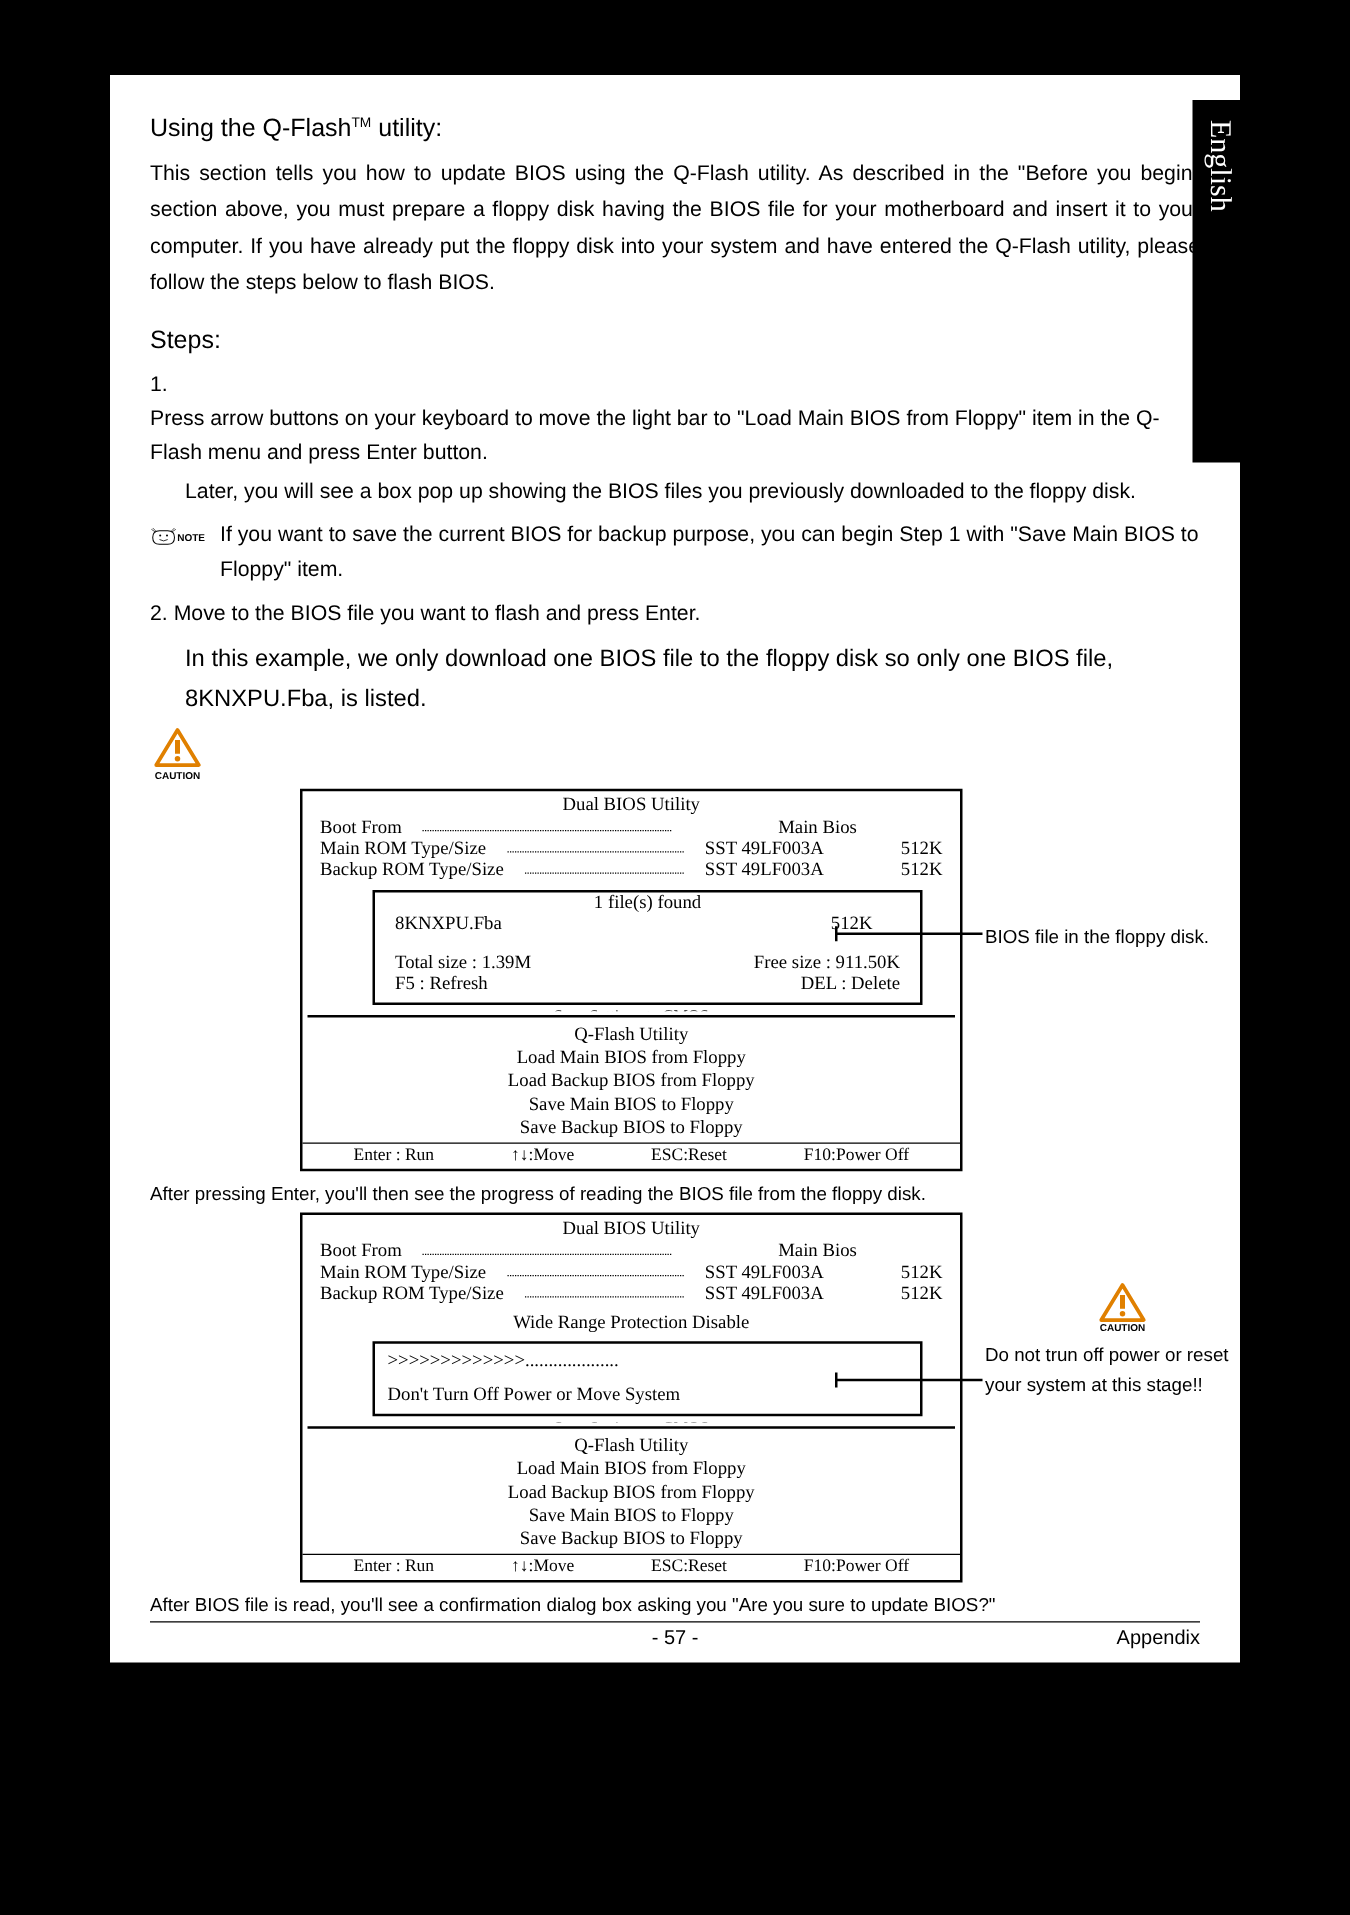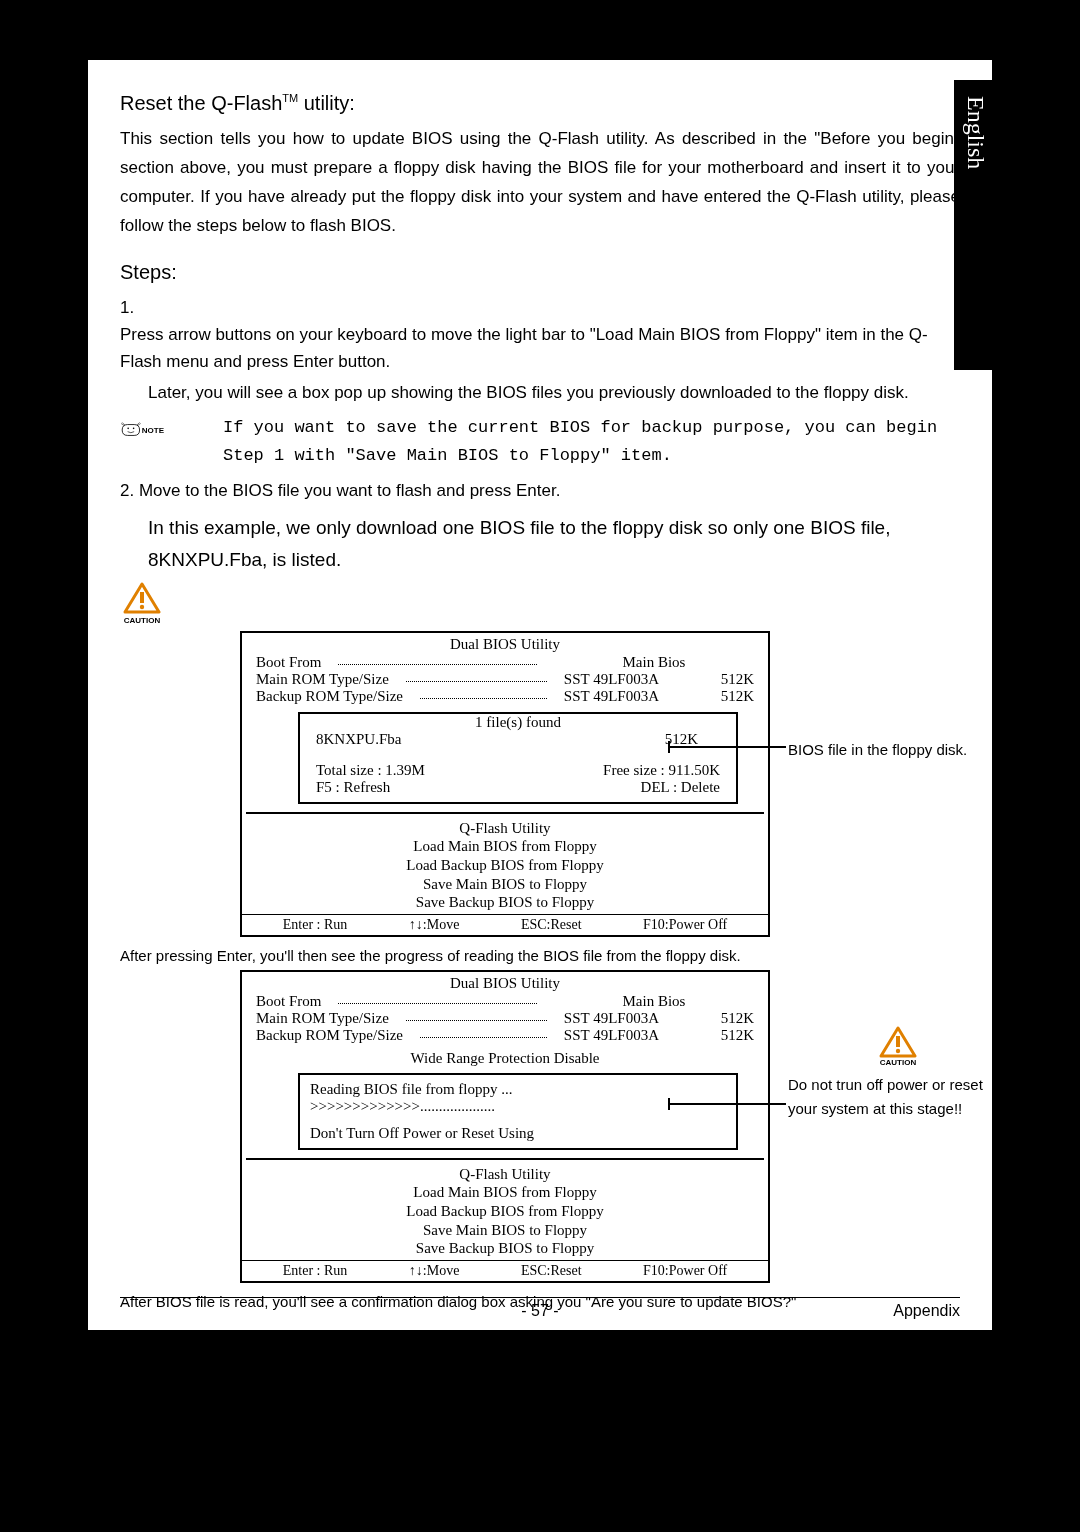--- a/index.html
+++ b/index.html
@@ -68,23 +68,22 @@
     flex: 0 0 44px;
     display: flex;
     align-items: center;
     font-size: 8px;
     font-weight: bold;
   }
   .note-icon svg { display: block; }
   .note-text {
     font-size: 17px;
     line-height: 1.6;
-    font-family: Liberation Mono, monospace;
+    font-family: Liberation Sans, sans-serif;
     flex: 1;
-    margin-left: 47px;
   }
   .step2 { font-size: 17px; margin-top: 6px; }
   .example {
     font-size: 19px;
     line-height: 1.7;
     margin: 6px 0 6px 28px;
     font-family: Arial, sans-serif;
   }
   .caution-row { display: flex; align-items: center; gap: 14px; margin: 4px 0 6px 0; }
   .caution-icon {
@@ -216,21 +215,21 @@
   }
   .footer .pg { flex: 1; text-align: center; }
 </style>
 </head>
 <body>
 
 <div class="page">
   <div class="lang-tab">English</div>
 
   <h2 class="section">
-    <span>Reset the Q-Flash</span><span class="sup">TM</span><span> utility:</span>
+    <span>Using the Q-Flash</span><span class="sup">TM</span><span> utility:</span>
   </h2>
 
   <p class="body">This section tells you how to update BIOS using the Q-Flash utility. As described in the "Before you begin" section above, you must prepare a floppy disk having the BIOS file for your motherboard and insert it to your computer. If you have already put the floppy disk into your system and have entered the Q-Flash utility, please follow the steps below to flash BIOS.</p>
 
   <h2 class="section steps-h">Steps:</h2>
 
   <ol class="steps">
     <li>
       <span class="li-num">1.</span>
       <span class="li-txt">Press arrow buttons on your keyboard to move the light bar to "Load Main BIOS from Floppy" item in the Q-Flash menu and press Enter button.</span>
@@ -350,24 +349,23 @@
           </div>
         <div class="dot-row">
             <span class="label">Backup ROM Type/Size</span>
             <span class="dots"></span>
             <span class="val">SST 49LF003A</span>
             <span class="size">512K</span>
           </div>
         <div class="wide-range">Wide Range Protection    Disable</div>
       </div>
       <div class="reading-box">
-        <div>Reading BIOS file from floppy ...</div>
         <div>&gt;&gt;&gt;&gt;&gt;&gt;&gt;&gt;&gt;&gt;&gt;&gt;&gt;....................</div>
         <div style="height:10px"></div>
-        <div>Don't Turn Off Power or Reset Using</div>
+        <div>Don't Turn Off Power or Move System</div>
       </div>
       <div class="cut-line">
           <div class="cut-text">Save Settings to CMOS</div>
         </div>
       <div class="qflash-title">Q-Flash Utility</div>
       <div class="menu-items">
         <div>Load Main BIOS from Floppy</div>
         <div>Load Backup BIOS from Floppy</div>
         <div>Save Main BIOS to Floppy</div>
         <div>Save Backup BIOS to Floppy</div>

